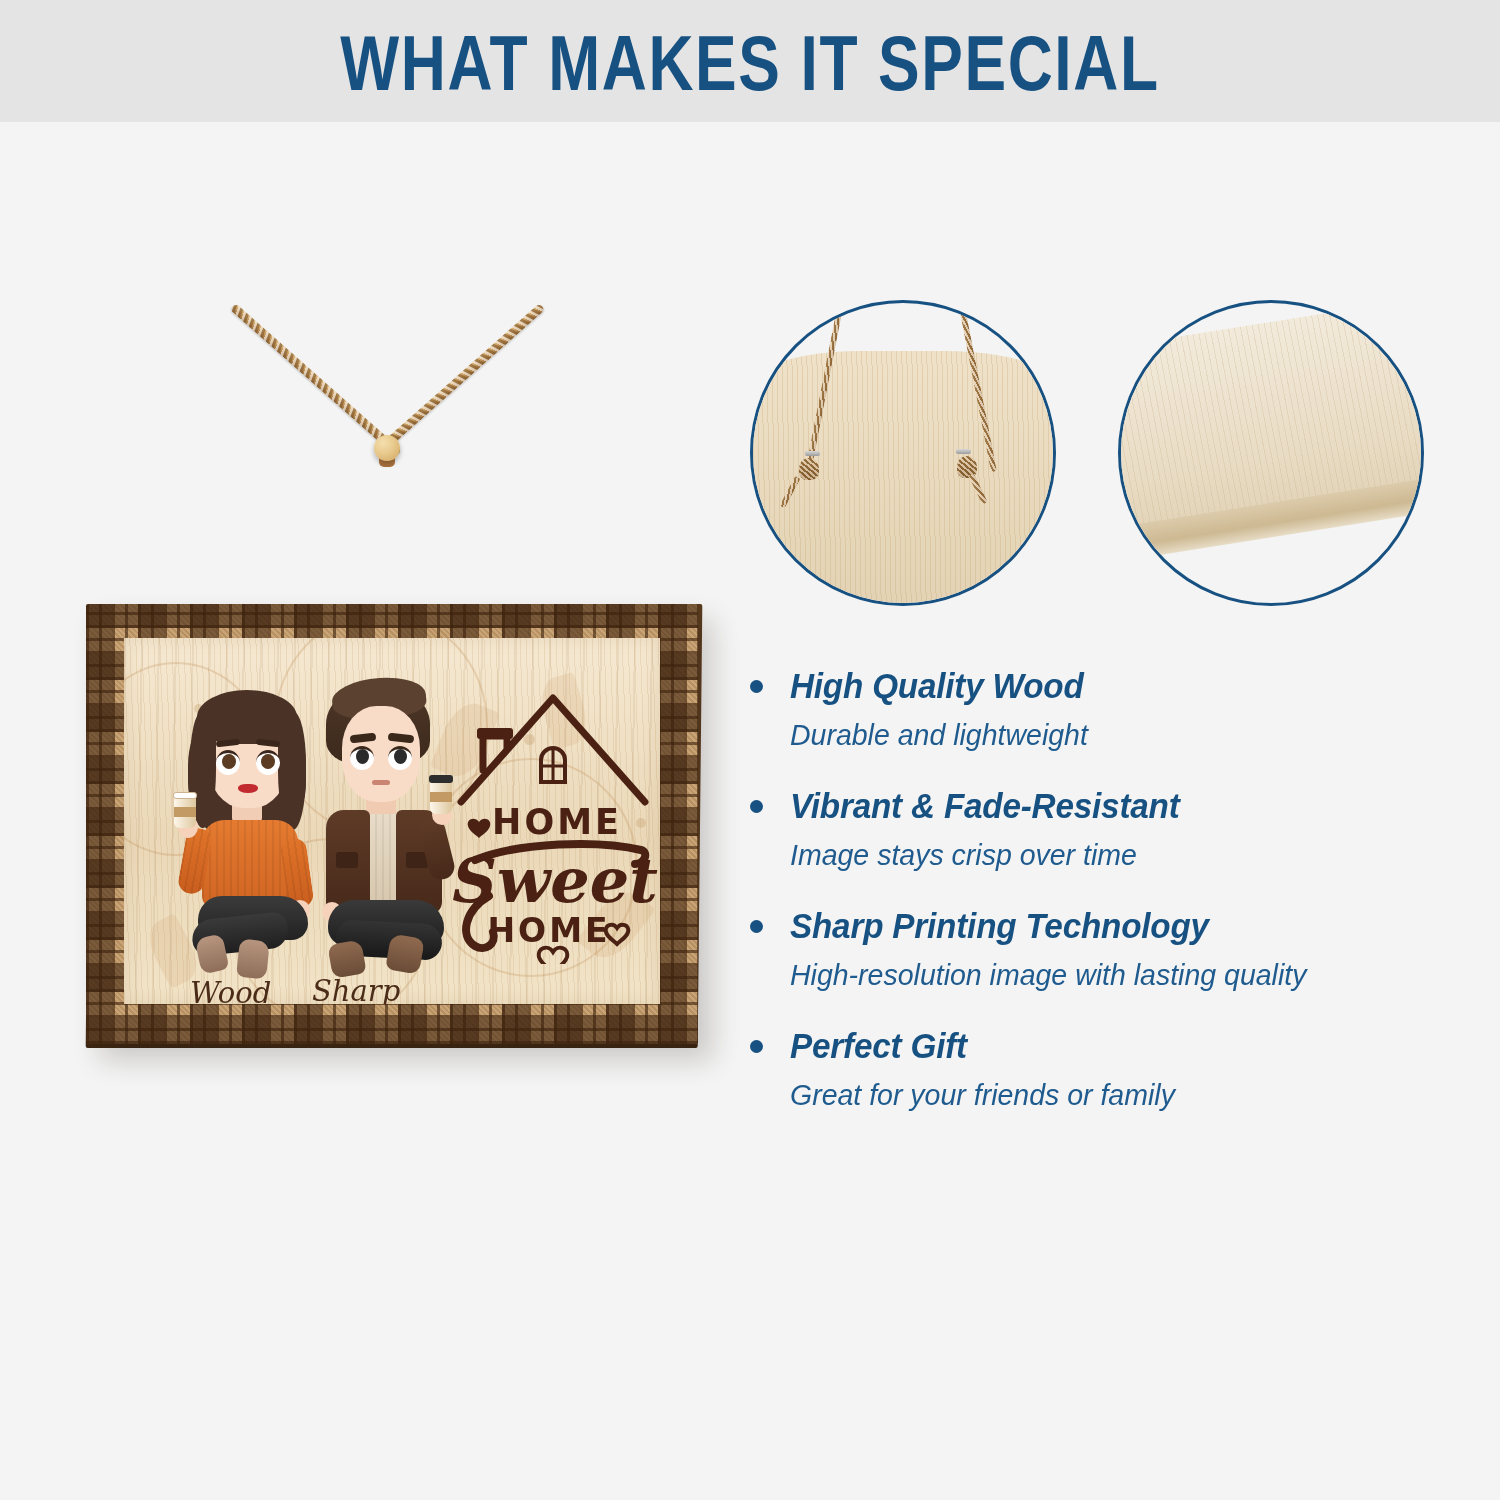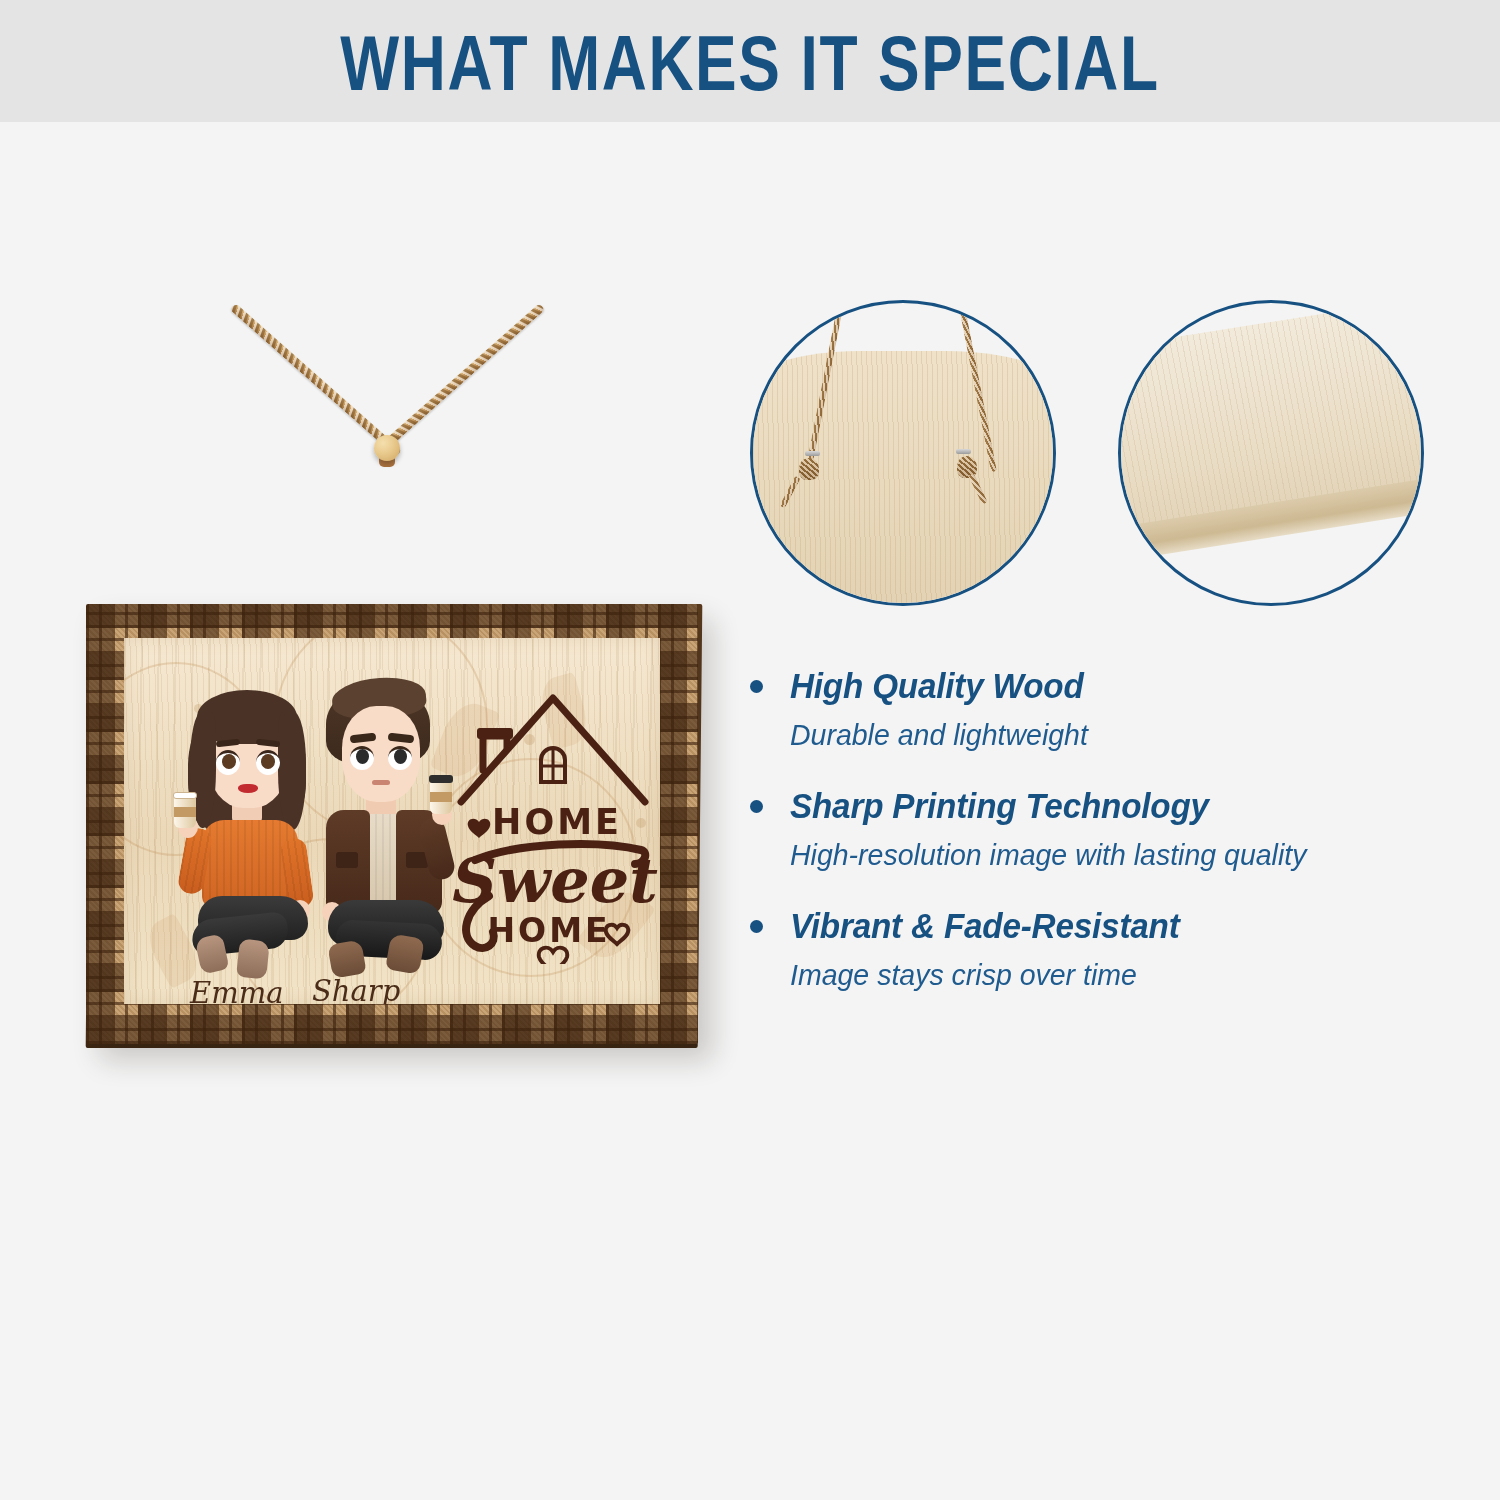--- a/index.html
+++ b/index.html
@@ -385,21 +385,21 @@
             <path d="M40 222 C16 236 10 262 26 272 C36 278 48 270 44 258" fill="none" stroke="#4a2113" stroke-width="8" stroke-linecap="round"></path>
 
             <text x="100" y="268" text-anchor="middle" font-family="DejaVu Sans, sans-serif" font-size="33" font-weight="bold" letter-spacing="3" fill="#4a2113">HOME</text>
 
             <path d="M168 254 c-4-6 -13-3 -11 4 c1 5 8 9 11 12 c3-3 10-7 11-12 c2-7 -7-10 -11-4 z" fill="none" stroke="#4a2113" stroke-width="4"></path>
 
             <path d="M104 278 c-5-8 -16-4 -14 5 c2 7 10 11 14 15 c4-4 12-8 14-15 c2-9 -9-13 -14-5 z" fill="none" stroke="#4a2113" stroke-width="4"></path>
           </svg>
         </div>
 
-        <div class="name" style="left:66px;top:338px;">Emma</div>
+        <div class="name" style="left:66px;top:338px;">Wood</div>
         <div class="name" style="left:188px;top:336px;">Sharp</div>
 
       </div>
     </div>
   </div>
 
   <div class="circle circle-rope">
     <div class="board-back"></div>
     <div class="mini-rope" style="left:86px;top:-6px;height:178px;transform:rotate(11deg);transform-origin:top center;"></div>
     <div class="mini-rope" style="left:204px;top:-6px;height:178px;transform:rotate(-11deg);transform-origin:top center;"></div>
@@ -419,27 +419,32 @@
   <div class="features">
 
     <div class="feature">
       <div class="bullet"></div>
       <div class="f-title">High Quality Wood</div>
       <div class="f-sub">Durable and lightweight</div>
     </div>
 
     <div class="feature">
       <div class="bullet"></div>
+      <div class="f-title">Vibrant &amp; Fade-Resistant</div>
+      <div class="f-sub">Image stays crisp over time</div>
+    </div>
+
+    <div class="feature">
+      <div class="bullet"></div>
       <div class="f-title">Sharp Printing Technology</div>
       <div class="f-sub">High-resolution image with lasting quality</div>
     </div>
 
+
     <div class="feature">
       <div class="bullet"></div>
-      <div class="f-title">Vibrant &amp; Fade-Resistant</div>
-      <div class="f-sub">Image stays crisp over time</div>
+      <div class="f-title">Perfect Gift</div>
+      <div class="f-sub">Great for your friends or family</div>
     </div>
 
-
-
   </div>
 
 </div>
 
 </body></html>

